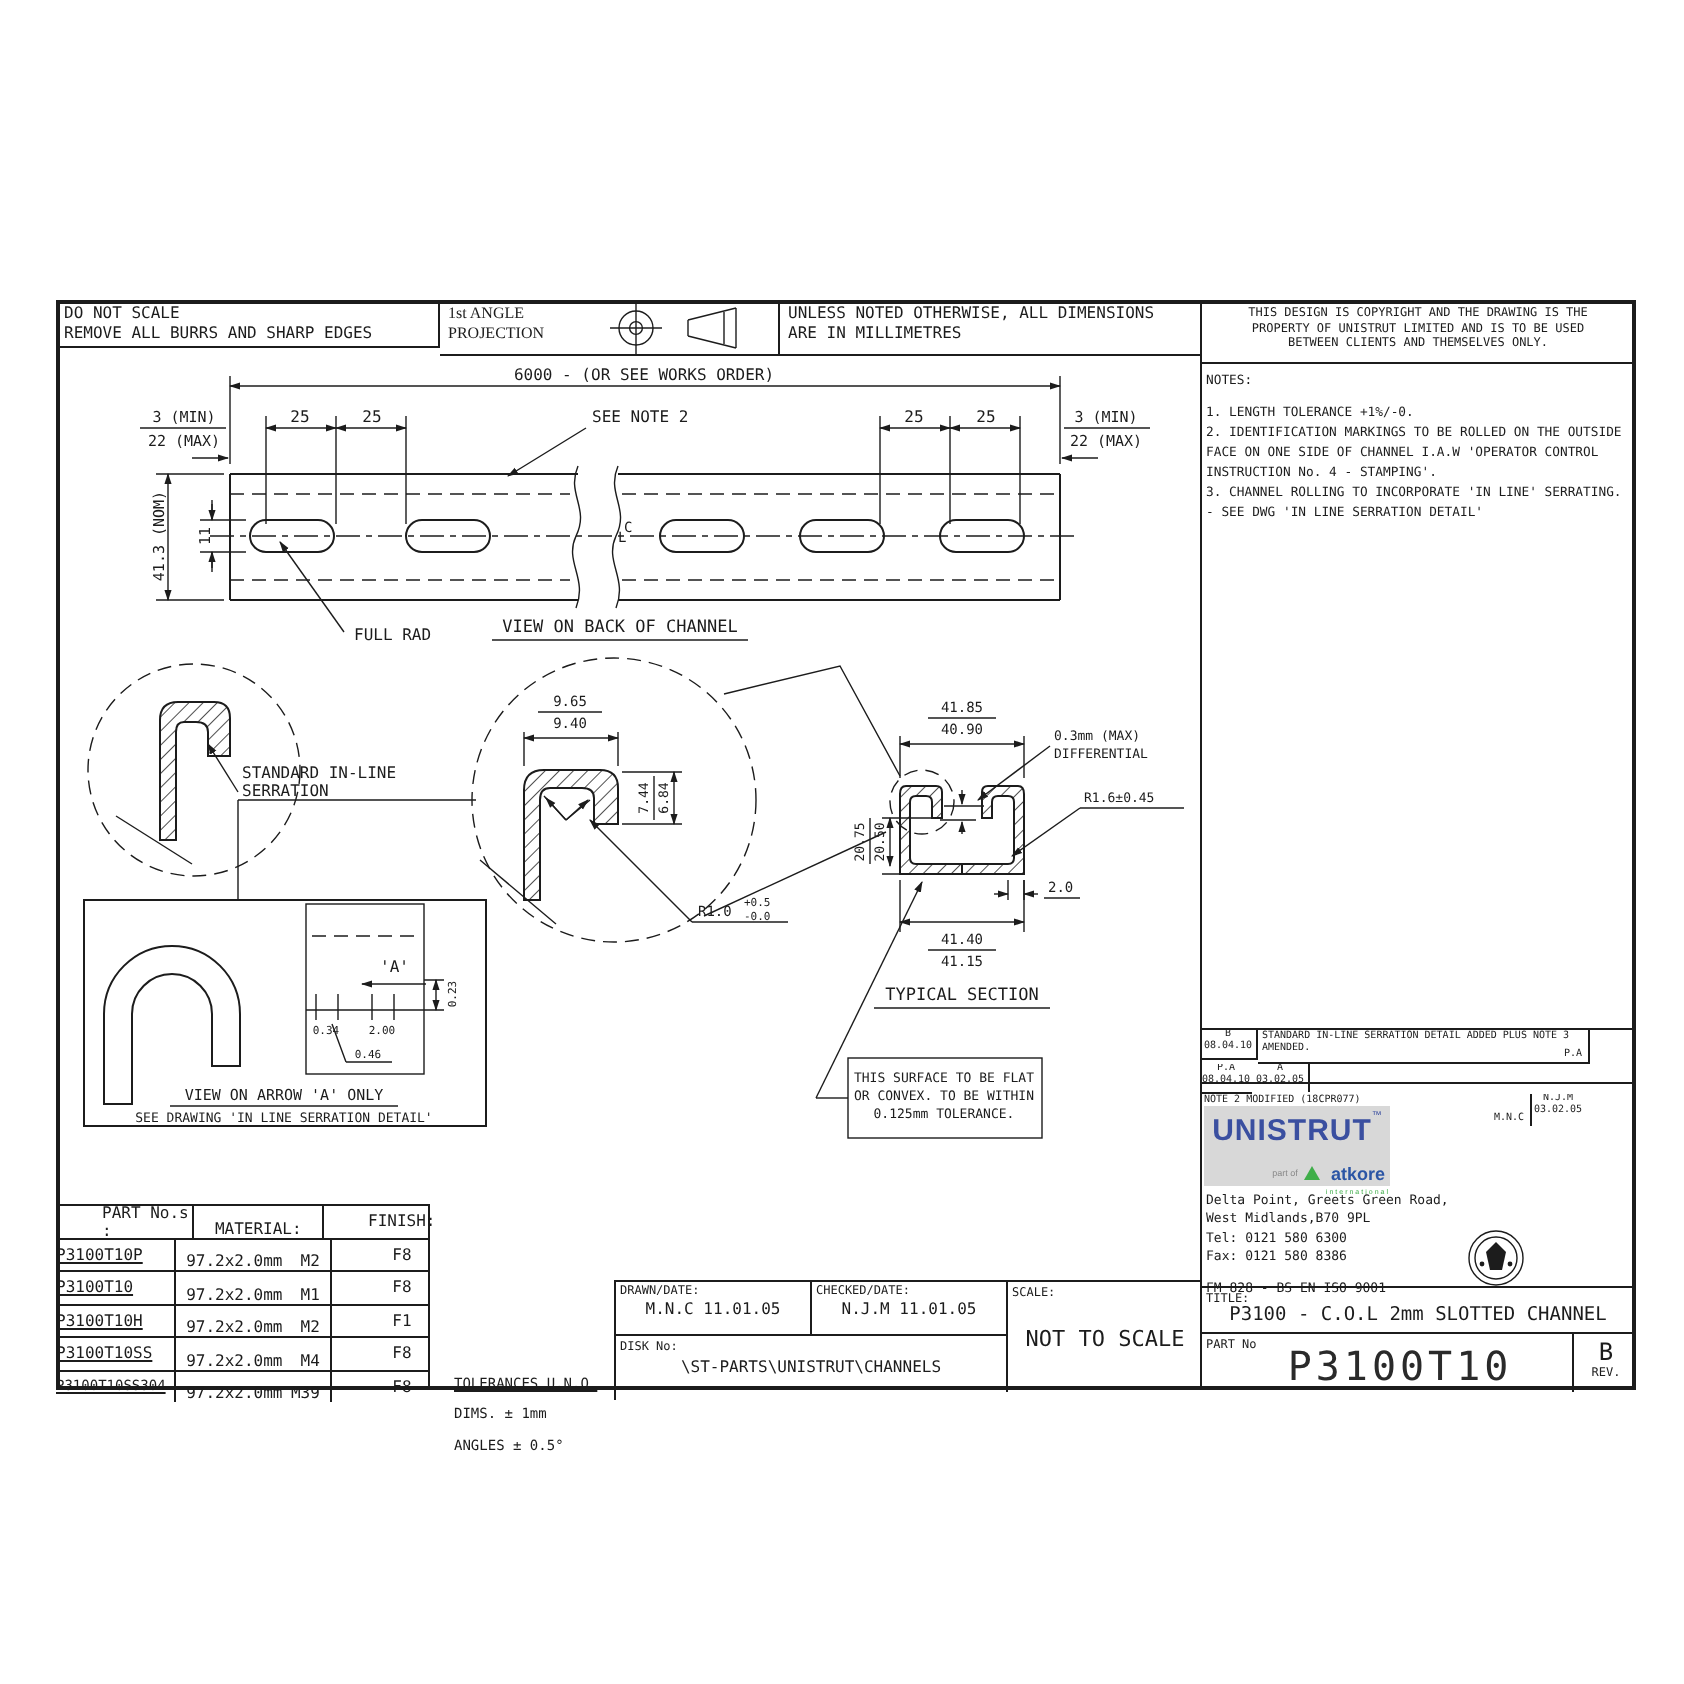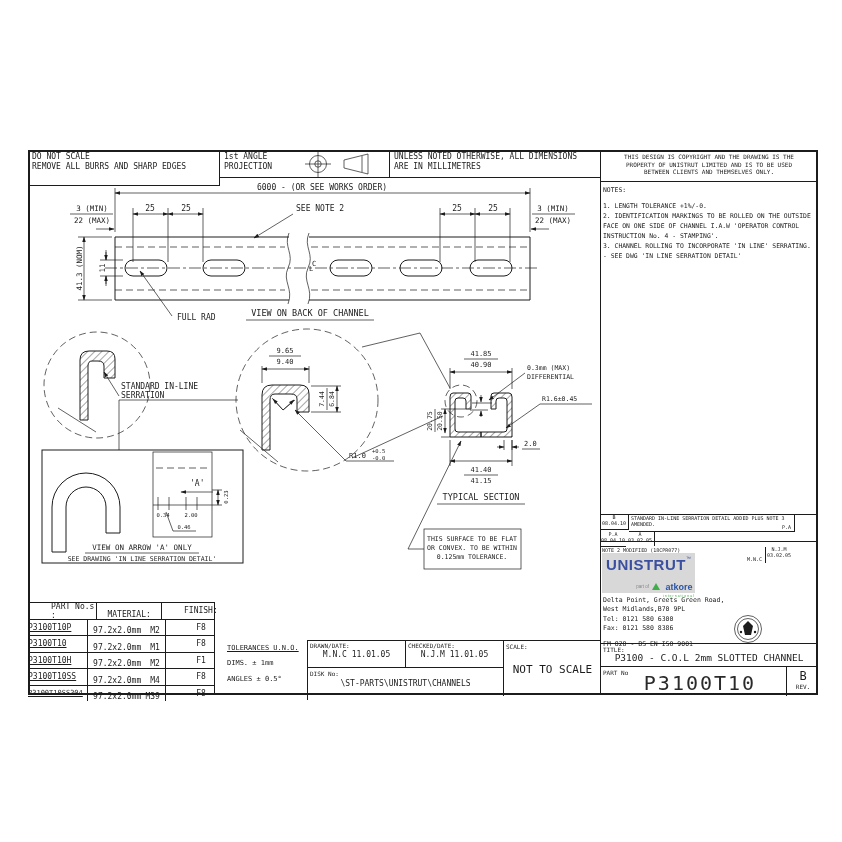--- a/index.html
+++ b/index.html
@@ -4,21 +4,21 @@
 <style>
   html,body{margin:0;padding:0;background:#fff;}
   .page{position:relative;width:842px;height:842px;background:#ffffff;overflow:hidden;
         font-family:"DejaVu Sans Mono", monospace;color:#1c1c1c;}
   .abs{position:absolute;box-sizing:border-box;}
   .sans{font-family:"Liberation Sans", sans-serif;}
   .frame{border:2px solid #1c1c1c;}
   .cell{border-right:1px solid #1c1c1c;border-bottom:1px solid #1c1c1c;}
   .t6{font-size:6px;line-height:1.25;}
   .t65{font-size:6.5px;line-height:1.3;}
-  .t7{font-size:7px;line-height:1.35;}
+  .t7{font-size:7px;line-height:1.35;margin-top:44px;}
   .t8{font-size:8px;line-height:1.3;}
   .u{text-decoration:underline;}
   .ctr{text-align:center;}
   svg text{fill:#1c1c1c;font-family:"DejaVu Sans Mono", monospace;}
   svg .ln{stroke:#1c1c1c;stroke-width:1;fill:none;}
   svg .thin{stroke:#1c1c1c;stroke-width:0.7;fill:none;}
   svg .dash{stroke-dasharray:7 4;}
   svg .cl{stroke-dasharray:12 3 3 3;}
   svg .dim{stroke:#1c1c1c;stroke-width:0.7;fill:none;}
   .revcell{border-right:1px solid #1c1c1c;font-size:5px;line-height:1.1;overflow:hidden;}
@@ -234,25 +234,25 @@
       <circle class="thin" cx="748" cy="629" r="10.5"></circle>
       <path d="M743,626 l5,-5 l5,5 l-2,9 h-6 z" fill="#1c1c1c"></path>
       <circle cx="741" cy="632" r="1.2" fill="#1c1c1c"></circle>
       <circle cx="755" cy="632" r="1.2" fill="#1c1c1c"></circle>
     </g>
   </svg>
 
   <div class="abs frame" style="left:28px;top:150px;width:790px;height:545px;z-index:0;"></div>
   <div class="abs" style="left:600px;top:150px;width:0;height:545px;border-left:1.5px solid #1c1c1c;z-index:2;"></div>
 
-  <div class="abs cell t8" style="left:28px;top:150px;width:192px;height:36px;padding:2px 4px;z-index:2;">
+  <div class="abs cell t8" style="left:28px;top:150px;width:192px;height:24px;padding:2px 4px;z-index:2;">
     <div>DO NOT SCALE</div>
     <div>REMOVE ALL BURRS AND SHARP EDGES</div>
   </div>
-  <div class="abs cell t8" style="left:220px;top:150px;width:170px;height:28px;padding:2px 4px;z-index:2;">
+  <div class="abs cell t8" style="left:220px;top:150px;width:170px;height:28px;padding:2px 4px;z-index:2;font-family:Liberation Serif, serif;">
     <div>1st ANGLE</div>
     <div>PROJECTION</div>
   </div>
   <div class="abs t8" style="left:390px;top:150px;width:210px;height:28px;padding:2px 4px;border-bottom:1px solid #1c1c1c;z-index:2;">
     <div>UNLESS NOTED OTHERWISE, ALL DIMENSIONS</div>
     <div>ARE IN MILLIMETRES</div>
   </div>
   <div class="abs t6 ctr" style="left:601px;top:150px;width:216px;height:32px;padding:3px 2px;border-bottom:1px solid #1c1c1c;z-index:2;">
     <div>THIS DESIGN IS COPYRIGHT AND THE DRAWING IS THE</div>
     <div>PROPERTY OF UNISTRUT LIMITED AND IS TO BE USED</div>

